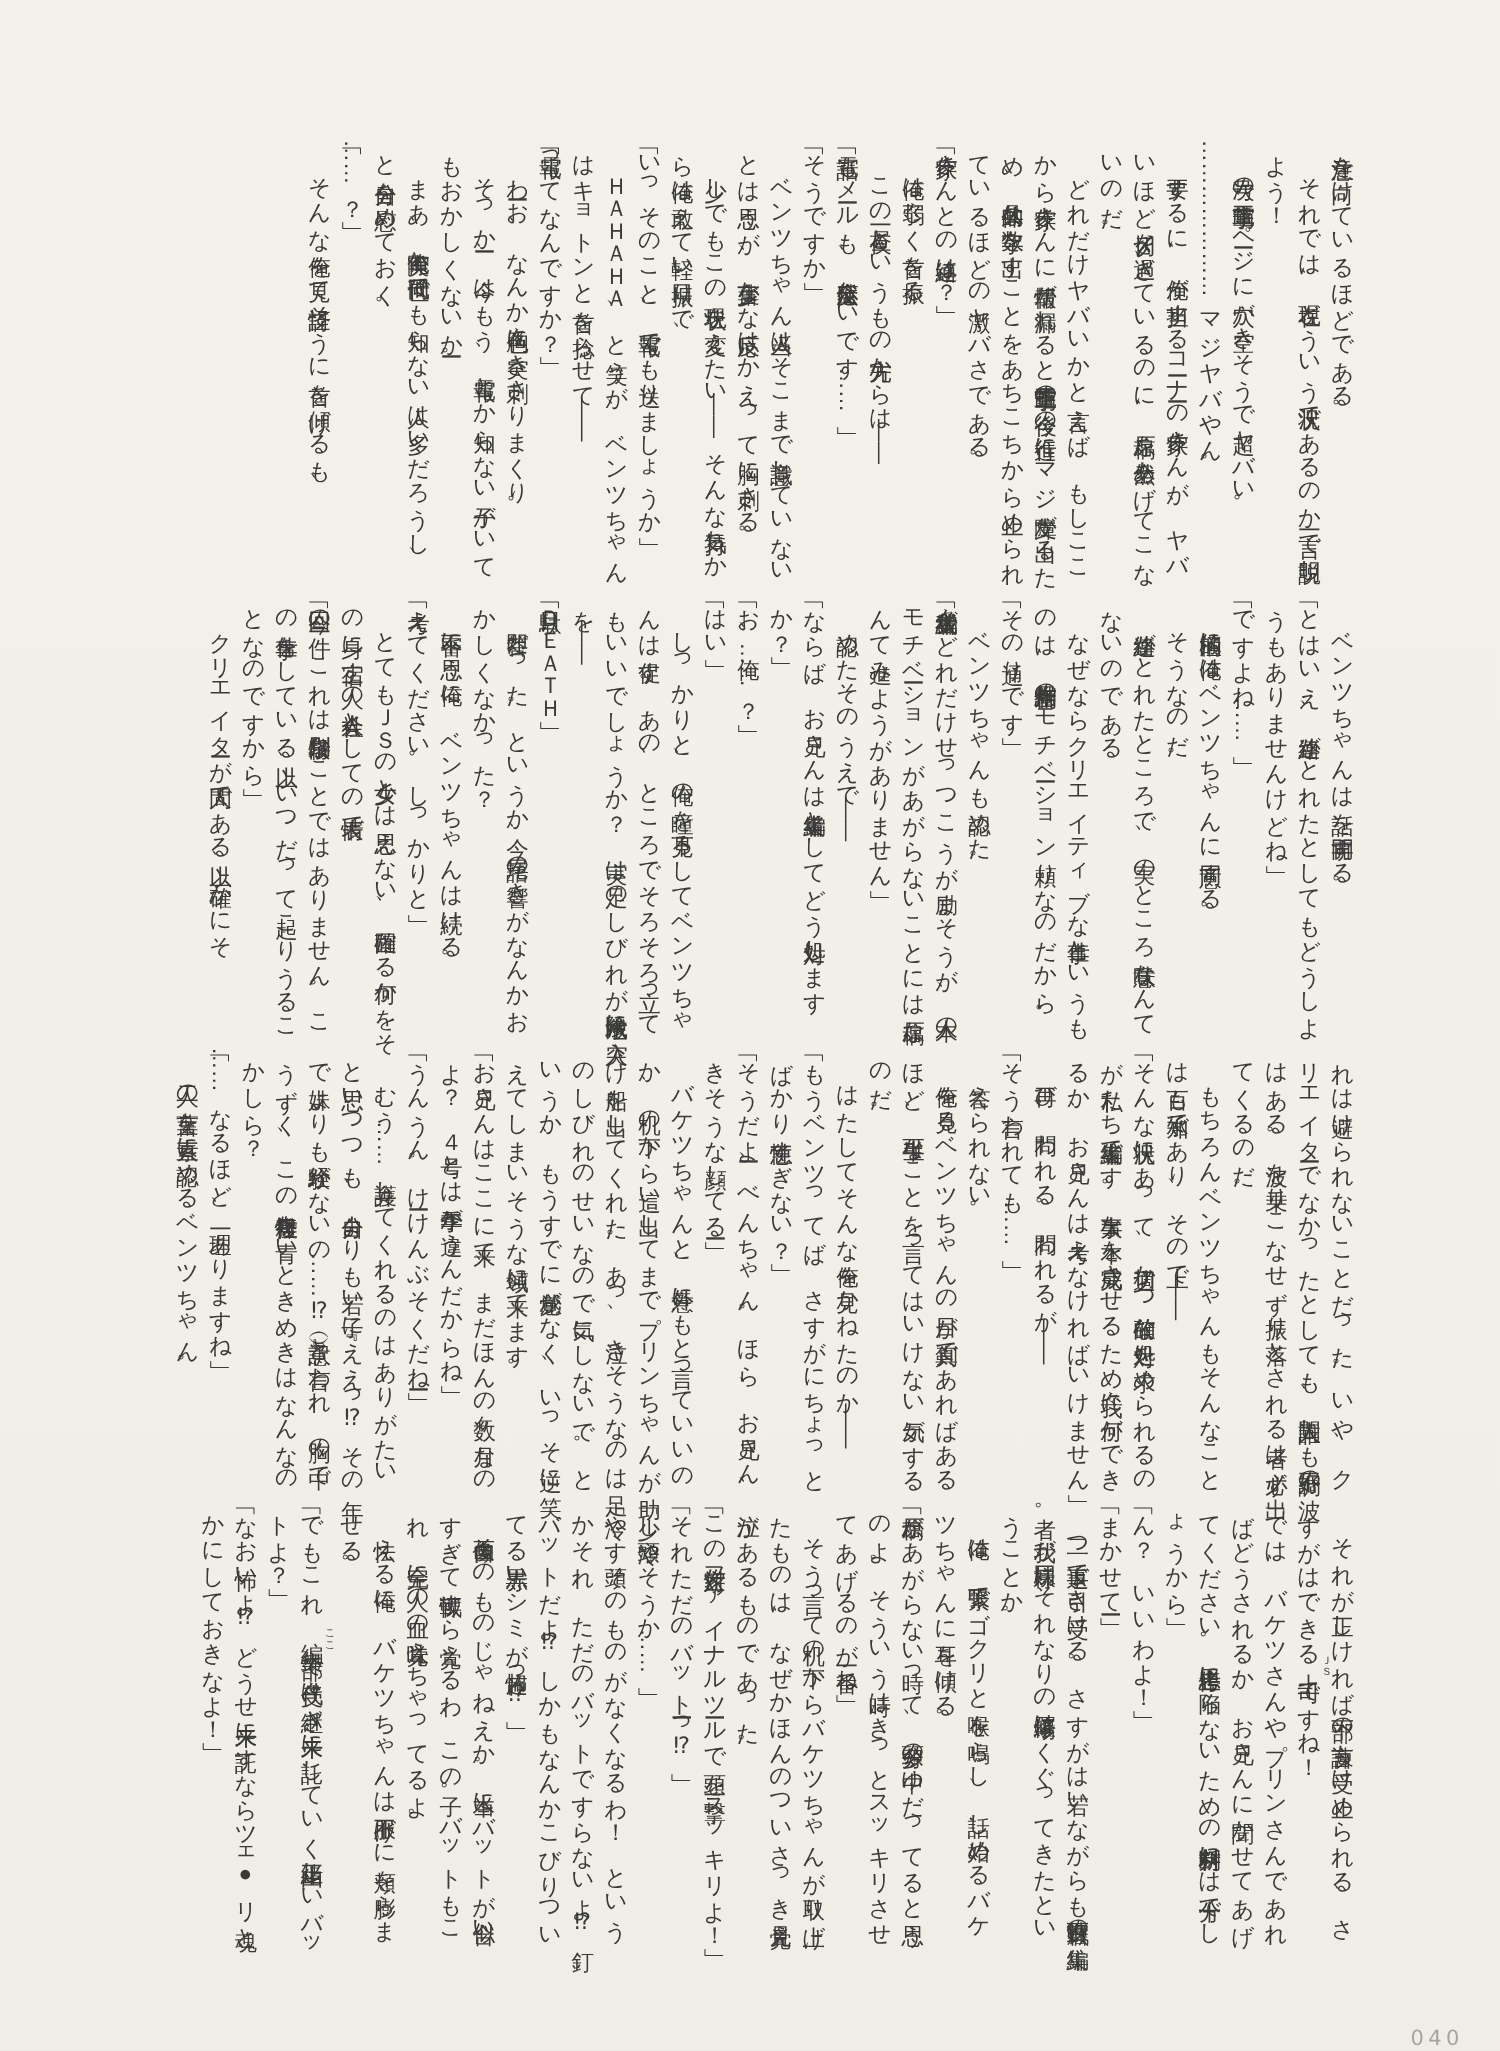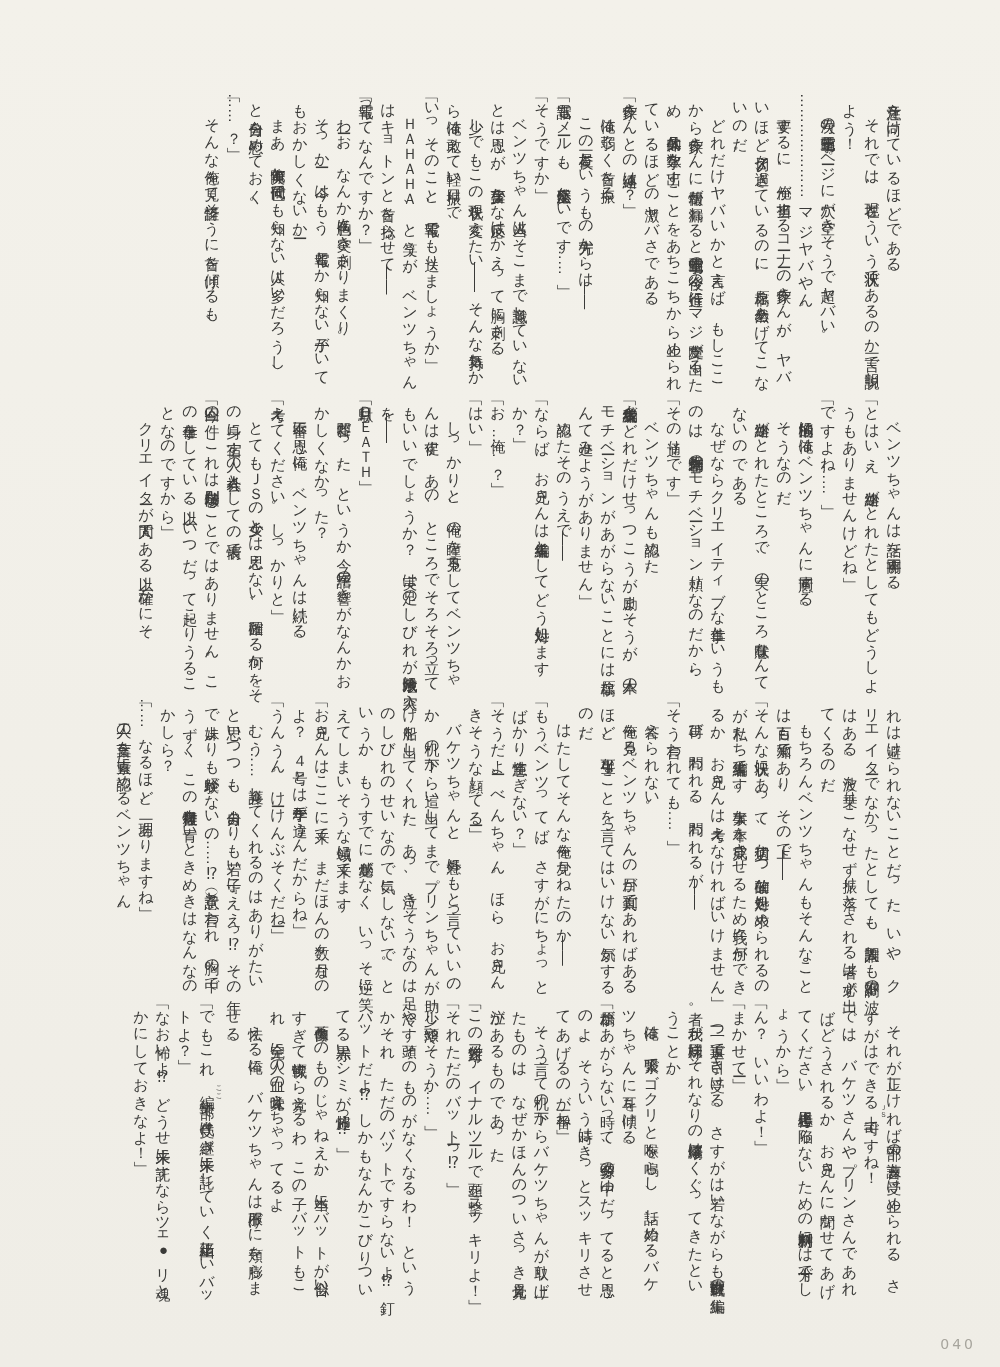--- a/index.html
+++ b/index.html
@@ -29,21 +29,21 @@
   #band-1{top:93px;}
   #band-2{top:396px;}
   #band-3{top:698px;}
   #band-4{top:1000px;}
   .band p{margin:0;padding:0;}
   .band p.indent{text-indent:15px;}
   ruby{ruby-position:over;}
   ruby rt{font-size:7px;letter-spacing:0;color:#3a3a38;}
   .page-number{
     position:absolute;
-    right:24px;bottom:15px;
+    right:24px;bottom:0;
     font-size:14px;
     letter-spacing:3px;
     color:#a7a59d;
     font-family:"DejaVu Sans","Liberation Sans",sans-serif;
   }
 </style>
 </head>
 <body>
 
 <div class="page">

